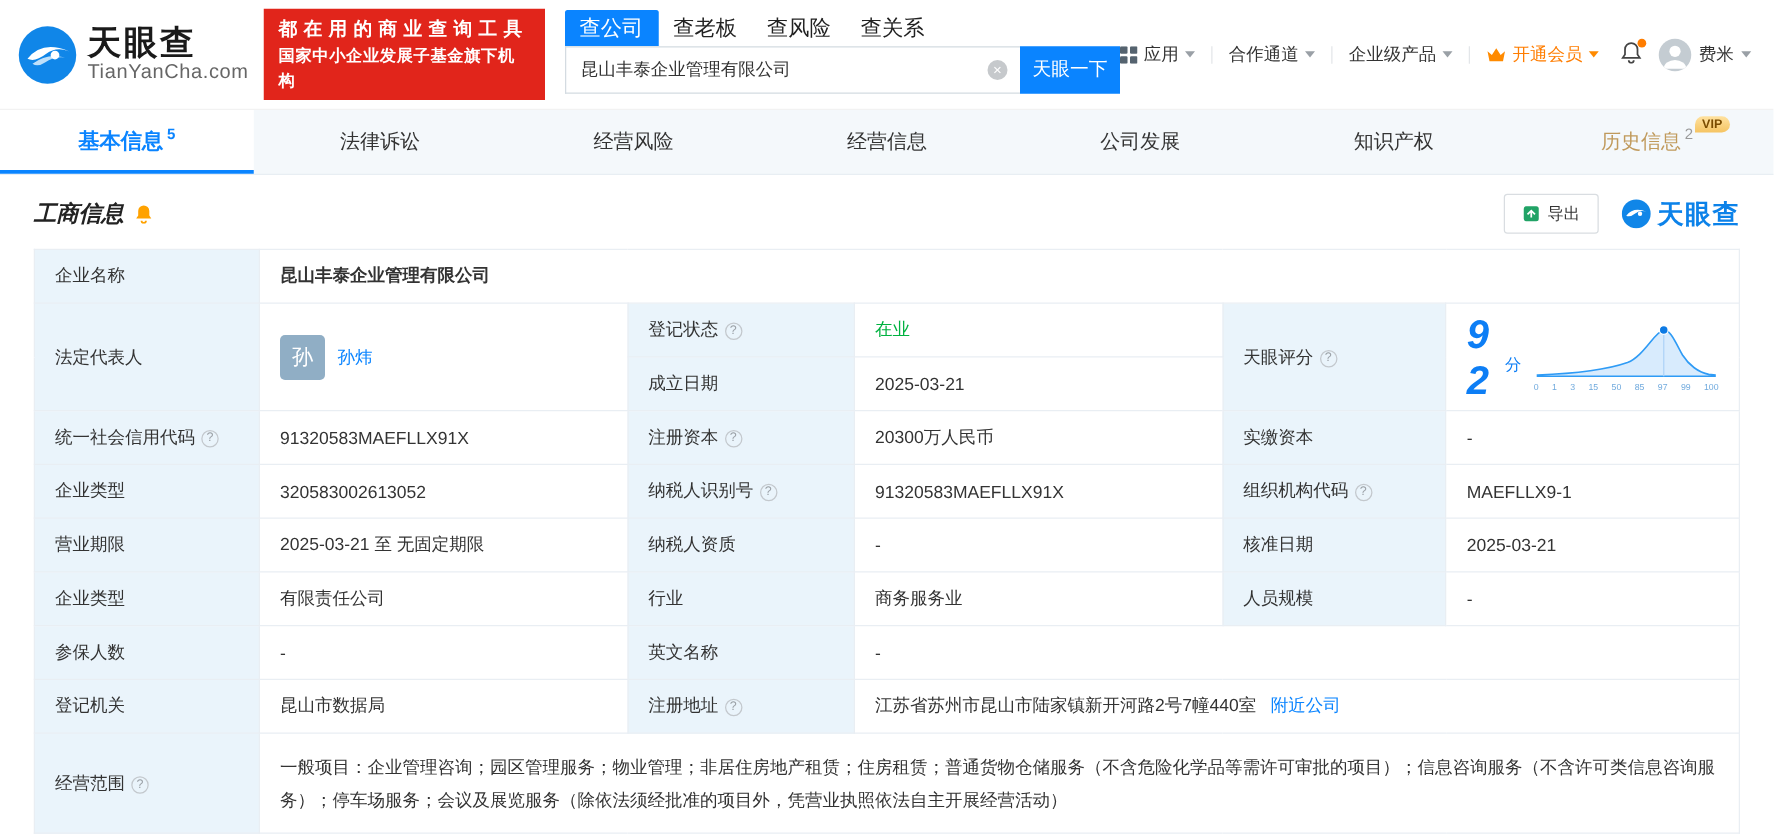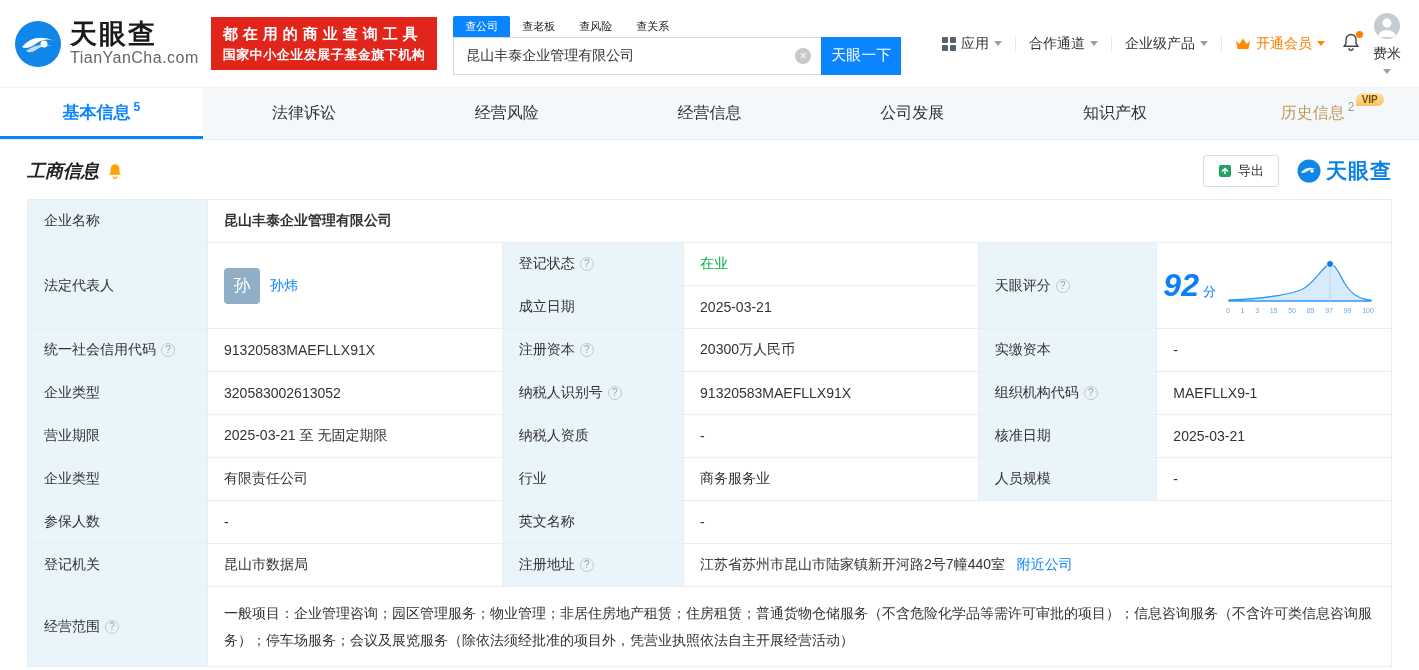--- a/index.html
+++ b/index.html
@@ -12,37 +12,37 @@
   .logo-wrap { display:flex; align-items:center; gap:8px; cursor:pointer; }
   .logo-icon { width:48px; height:48px; flex:none; }
   .logo-name { font-size:27px; font-weight:bold; color:#1a1a1a; letter-spacing:2px; line-height:1.1; }
   .logo-domain { font-size:16px; color:#666; letter-spacing:.5px; }
   .slogan { margin-left:12px; background:#e1251b; color:#fff; font-weight:bold; padding:5px 12px; line-height:1.55; }
   .slogan-l1 { font-size:15px; letter-spacing:5px; }
   .slogan-l2 { font-size:13px; letter-spacing:0.5px; }
 
   .search-area { margin-left:16px; width:448px; }
   .search-tabs { display:flex; align-items:flex-end; height:24px; }
-  .stab { font-size:11px; color:#222; cursor:pointer; margin-right:24px; padding:3px 0; }
+  .stab { font-size:17px; color:#222; cursor:pointer; margin-right:24px; padding:3px 0; }
   .stab.active { background:#0a84ff; color:#fff; padding:3px 12px; margin-right:12px; border-radius:2px 2px 0 0; }
   .search-row { display:flex; height:38px; }
   .search-input-wrap { position:relative; flex:1; }
   .search-input { width:100%; height:38px; border:1px solid #d4dbe1; border-right:none; padding:0 34px 0 12px; font-size:14px; color:#333; outline:none; font-family:inherit; }
   .clear-icon { position:absolute; right:10px; top:11px; width:16px; height:16px; border-radius:50%; background:#c6c9cc; color:#fff; font-size:12px; line-height:16px; text-align:center; cursor:pointer; }
   .clear-icon::after { content:"×"; }
   .search-btn { width:80px; height:38px; background:#0a84ff; color:#fff; border:none; font-size:15px; cursor:pointer; font-family:inherit; }
 
   .top-menu { margin-left:auto; display:flex; align-items:center; gap:13px; font-size:14px; color:#333; white-space:nowrap; }
   .menu-item { display:flex; align-items:center; gap:5px; cursor:pointer; }
   .caret { width:0; height:0; border-left:4px solid transparent; border-right:4px solid transparent; border-top:5px solid #9aa0a6; display:inline-block; }
   .sep { width:1px; height:14px; background:#e3e6e9; }
   .vip-link { color:#ff7d00; }
   .bell-wrap { position:relative; cursor:pointer; margin-left:4px; }
   .bell-dot { position:absolute; top:-2px; right:-3px; width:7px; height:7px; border-radius:50%; background:#ff7d00; }
-  .user-wrap { display:flex; align-items:center; gap:6px; cursor:pointer;flex-direction:column; }
+  .user-wrap { display:flex; align-items:center; gap:6px; cursor:pointer; }
   .avatar-sm { width:26px; height:26px; border-radius:50%; background:#c4ccd2; overflow:hidden; }
 
   
   .tabbar { height:52px; background:#f4f8fb; border-bottom:1px solid #e8eef3; display:flex; }
   .tab { flex:1; display:flex; align-items:center; justify-content:center; font-size:16px; color:#333; cursor:pointer; position:relative; }
   .tab.active { background:#fff; color:#0a84ff; font-weight:bold; font-size:17px; border-bottom:3px solid #0a84ff; }
   .tab .count { font-size:12px; margin-left:3px; align-self:flex-start; margin-top:12px; }
   .tab.active .count { color:#0a84ff; }
   .tab-history { color:#c09a5c; }
   .tab-history .count { color:#999; }
@@ -62,21 +62,21 @@
   .info-table td { border:1px solid #e9eef3; padding:12px 16px; font-size:14px; color:#333; vertical-align:middle; word-break:break-all; }
   td.lbl { background:#eaf4fb; color:#333; }
   td.val { background:#fff; }
   .bold-val { font-weight:bold; color:#222; }
   .q { display:inline-block; width:14px; height:14px; border-radius:50%; border:1px solid #c3c8cd; color:#9aa0a6; font-size:10px; line-height:12px; text-align:center; margin-left:5px; vertical-align:1px; cursor:pointer; }
   .q::after { content:"?"; }
   .link { color:#0a84ff; text-decoration:none; cursor:pointer; }
   .status-open { color:#00b240; }
   .rep-cell { display:flex; align-items:center; gap:10px; }
   .rep-avatar { width:36px; height:36px; border-radius:4px; background:#90aec5; color:#fff; font-size:17px; display:flex; align-items:center; justify-content:center; flex:none; }
-  .score-cell { padding:4px 6px !important; }
+  .score-cell { padding:4px 16px !important; }
   .score-wrap { display:flex; align-items:center; gap:4px; }
   .score-num { font-size:32px; font-weight:bold; color:#0d7ef5; font-style:italic; }
   .score-unit { font-size:13px; color:#0d7ef5; margin-top:12px; }
   .score-chart { margin-left:6px; width:150px; }
   .score-axis { display:flex; justify-content:space-between; width:148px; margin-top:1px; }
   .score-axis span { font-size:7px; color:#6fa9dd; line-height:1; }
   .scope-val { line-height:1.9; padding:13px 16px !important; }
 </style>
 </head>
 <body>

